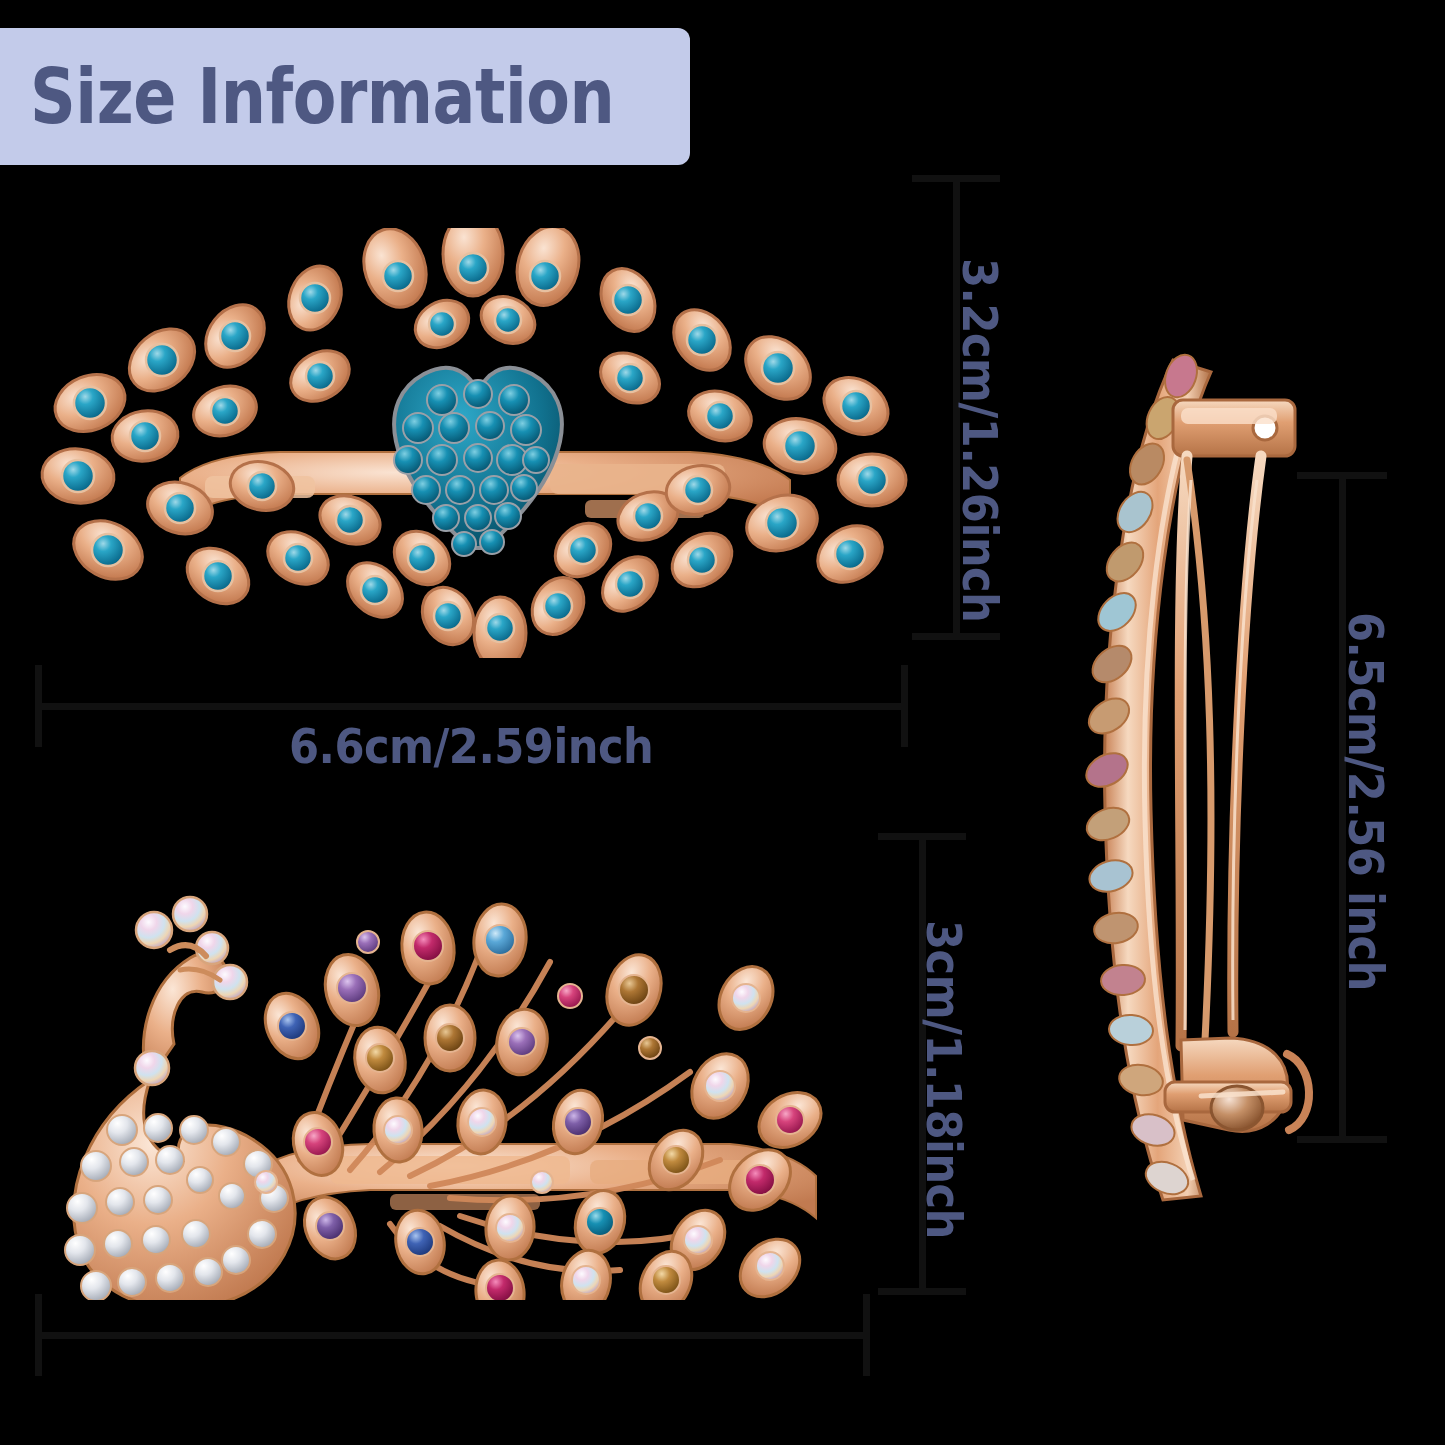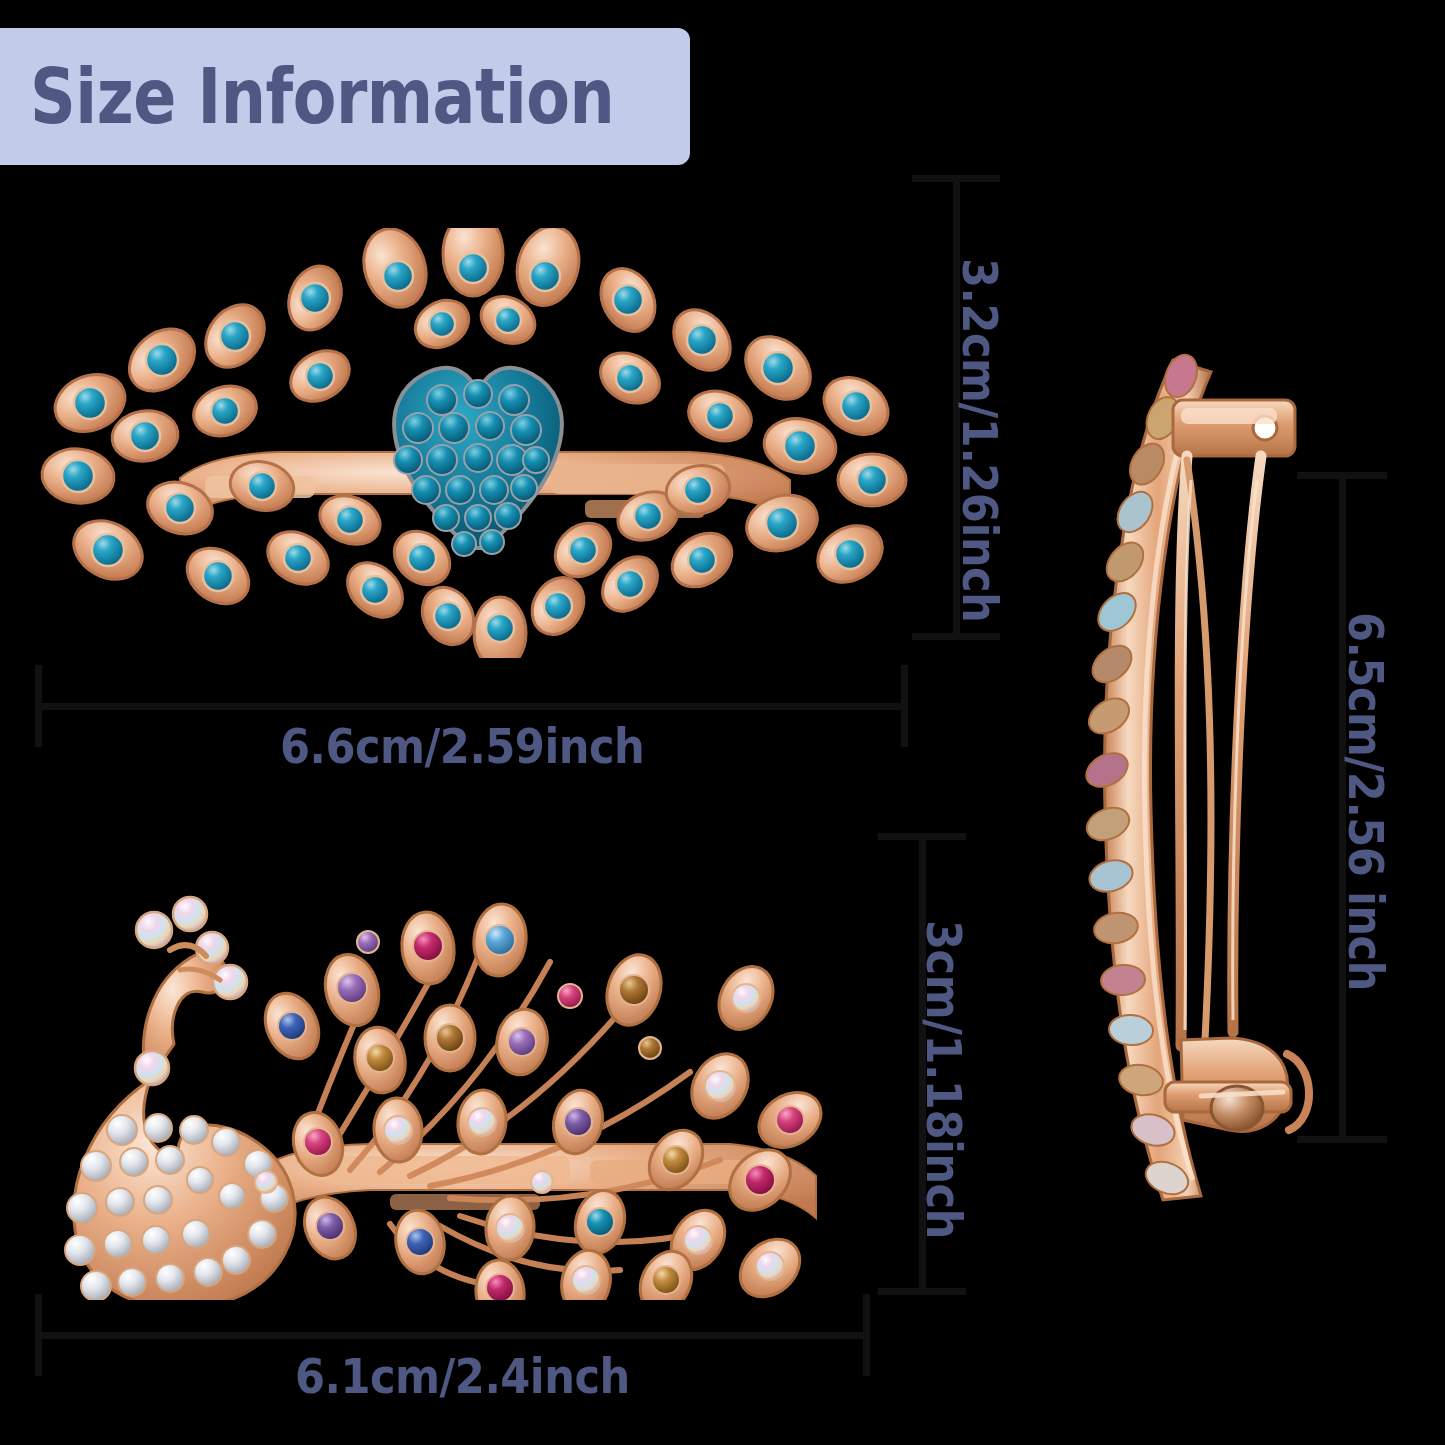--- a/index.html
+++ b/index.html
@@ -267,21 +267,21 @@
     <div class="cap top" style="width:88px; margin-left:-44px;"></div>
     <div class="cap bot" style="width:88px; margin-left:-44px;"></div>
   </div>
   <div class="dim-label vert" style="left:1008px; top:258px;">3.2cm/1.26inch</div>
 
   <div class="dim-h" style="left:35px; top:665px; width:873px; height:82px;">
     <div class="shaft"></div>
     <div class="cap left" style="height:82px; margin-top:-41px;"></div>
     <div class="cap right" style="height:82px; margin-top:-41px;"></div>
   </div>
-  <div class="dim-label" style="left:280px; top:718px;">6.6cm/2.59inch</div>
+  <div class="dim-label" style="left:289px; top:718px;">6.6cm/2.59inch</div>
 
   <div class="product" style="left:30px; top:830px;">
     <svg width="880" height="470" viewBox="0 0 880 470">
       <defs>
         <radialGradient id="pk-metal" cx="35%" cy="28%" r="78%">
           <stop offset="0%" stop-color="#fbe6d6"></stop>
           <stop offset="45%" stop-color="#eab089"></stop>
           <stop offset="100%" stop-color="#c17a50"></stop>
         </radialGradient>
         <radialGradient id="g-clear" cx="35%" cy="28%" r="72%">
@@ -507,21 +507,20 @@
     <div class="cap top" style="width:88px; margin-left:-44px;"></div>
     <div class="cap bot" style="width:88px; margin-left:-44px;"></div>
   </div>
   <div class="dim-label vert" style="left:972px; top:920px;">3cm/1.18inch</div>
 
   <div class="dim-h" style="left:35px; top:1294px; width:835px; height:82px;">
     <div class="shaft"></div>
     <div class="cap left" style="height:82px; margin-top:-41px;"></div>
     <div class="cap right" style="height:82px; margin-top:-41px;"></div>
   </div>
-  <div class="dim-label" style="left:295px; top:1348px;">6.1cm/2.4inch</div>
 
   <div class="product" style="left:1005px; top:340px;">
     <svg width="320" height="900" viewBox="0 0 320 900">
       <defs>
         <linearGradient id="sv-metal" x1="0" y1="0" x2="1" y2="0">
           <stop offset="0%" stop-color="#c98357"></stop>
           <stop offset="22%" stop-color="#f6d9c0"></stop>
           <stop offset="50%" stop-color="#e4a57a"></stop>
           <stop offset="78%" stop-color="#f3cfb2"></stop>
           <stop offset="100%" stop-color="#b06f44"></stop>

